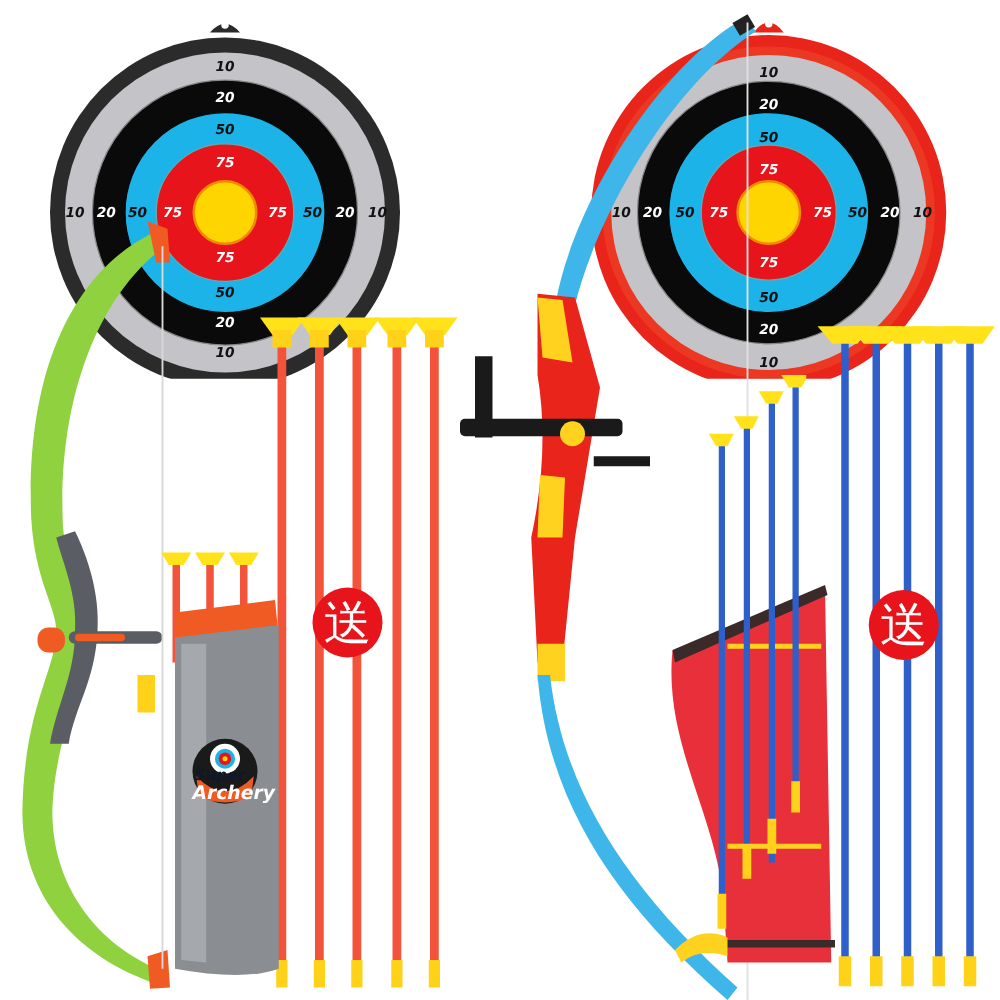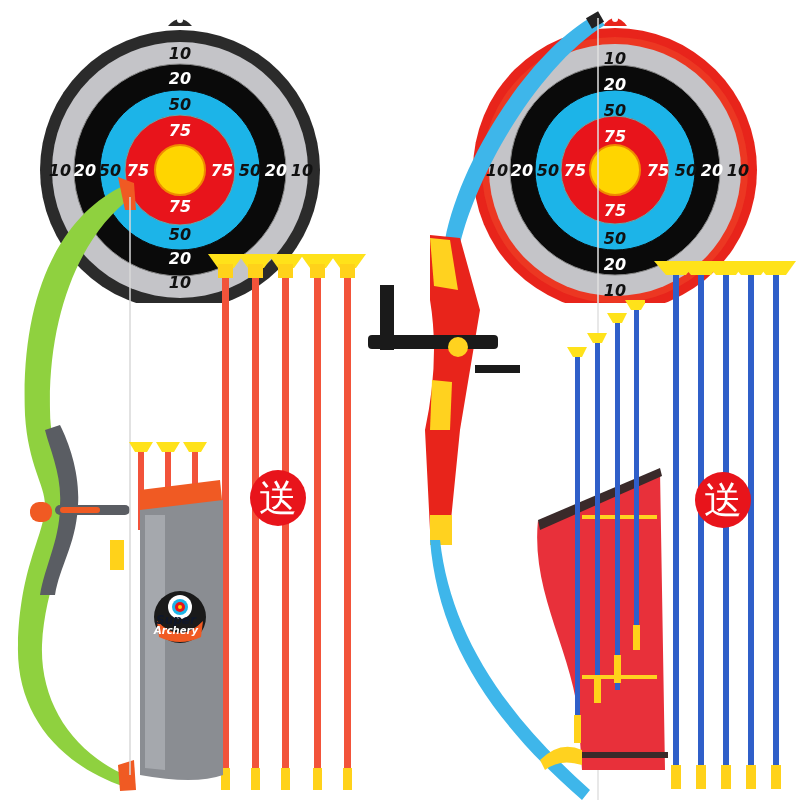--- a/index.html
+++ b/index.html
@@ -1,18 +1,18 @@
 <!DOCTYPE html>
 <html><head>
 <meta charset="utf-8">
 <style>
   html,body{margin:0;padding:0;background:#fff;}
   body{width:800px;height:800px;position:relative;overflow:hidden;font-family:"DejaVu Sans",sans-serif;}
   .abs{position:absolute;}
-  .target-num{position:absolute;font-family:"DejaVu Sans",sans-serif;font-weight:bold;font-style:italic;font-size:16px;transform:translate(-50%,-50%);letter-spacing:0;}
+  .target-num{position:absolute;font-family:"DejaVu Sans",sans-serif;font-weight:bold;font-style:italic;font-size:11px;transform:translate(-50%,-50%);letter-spacing:0;}
   .badge{position:absolute;width:56px;height:56px;border-radius:50%;background:#e8141b;color:#fff;display:flex;align-items:center;justify-content:center;font-size:38px;font-family:"DejaVu Sans",sans-serif;line-height:1;}
   .logo-text{position:absolute;font-family:"DejaVu Sans",sans-serif;font-weight:bold;font-style:italic;}
 </style>
 </head>
 <body>
 
 <div class="abs" style="left:40px;top:8px;width:280px;height:295px;">
   <svg width="280" height="295" viewBox="0 0 280 295">
     <path d="M128 18 Q140 4 152 18 Z" fill="#2a2a2a"></path>
     <circle cx="140" cy="12" r="3" fill="#fff"></circle>
@@ -135,21 +135,21 @@
 <div class="abs" style="left:145px;top:585px;width:70px;height:60px;">
   <svg width="70" height="60" viewBox="0 0 70 60" style="position:absolute;left:0;top:0;">
     <circle cx="35" cy="32" r="26" fill="#1a1a1a"></circle>
     <circle cx="35" cy="22" r="12" fill="#fff"></circle>
     <circle cx="35" cy="22" r="8" fill="#1cb4e8"></circle>
     <circle cx="35" cy="22" r="5" fill="#e8141b"></circle>
     <circle cx="35" cy="22" r="2" fill="#ffd500"></circle>
     <path d="M12 36 Q35 60 58 36 L56 52 Q35 62 14 52 Z" fill="#f05a23"></path>
   </svg>
   <span class="logo-text" style="left:11px;top:28px;font-size:12px;color:#0f172a;">Super</span>
-  <span class="logo-text" style="left:9px;top:40px;font-size:10px;color:#fff;">Archery</span>
+  <span class="logo-text" style="left:9px;top:40px;font-size:15px;color:#fff;">Archery</span>
 </div>
 
 <div class="badge" style="left:250px;top:470px;">送</div>
 
 <svg class="abs" style="left:350px;top:10px;" width="260" height="790" viewBox="0 0 260 790">
   <path d="M245 5 C180 40 110 150 95 230 L110 234 C128 160 190 55 255 15 Z" fill="#3eb6ea"></path>
   <rect x="238" y="4" width="14" height="12" fill="#222" transform="rotate(-30 245 10)"></rect>
   <path d="M80 225 L110 228 L130 300 Q120 360 110 420 L100 520 L80 520 L75 420 Q90 350 80 290 Z" fill="#e8241b"></path>
   <path d="M80 228 L100 230 L108 280 L84 276 Z" fill="#ffd21f"></path>
   <path d="M82 370 L102 372 L100 420 L80 420 Z" fill="#ffd21f"></path>

